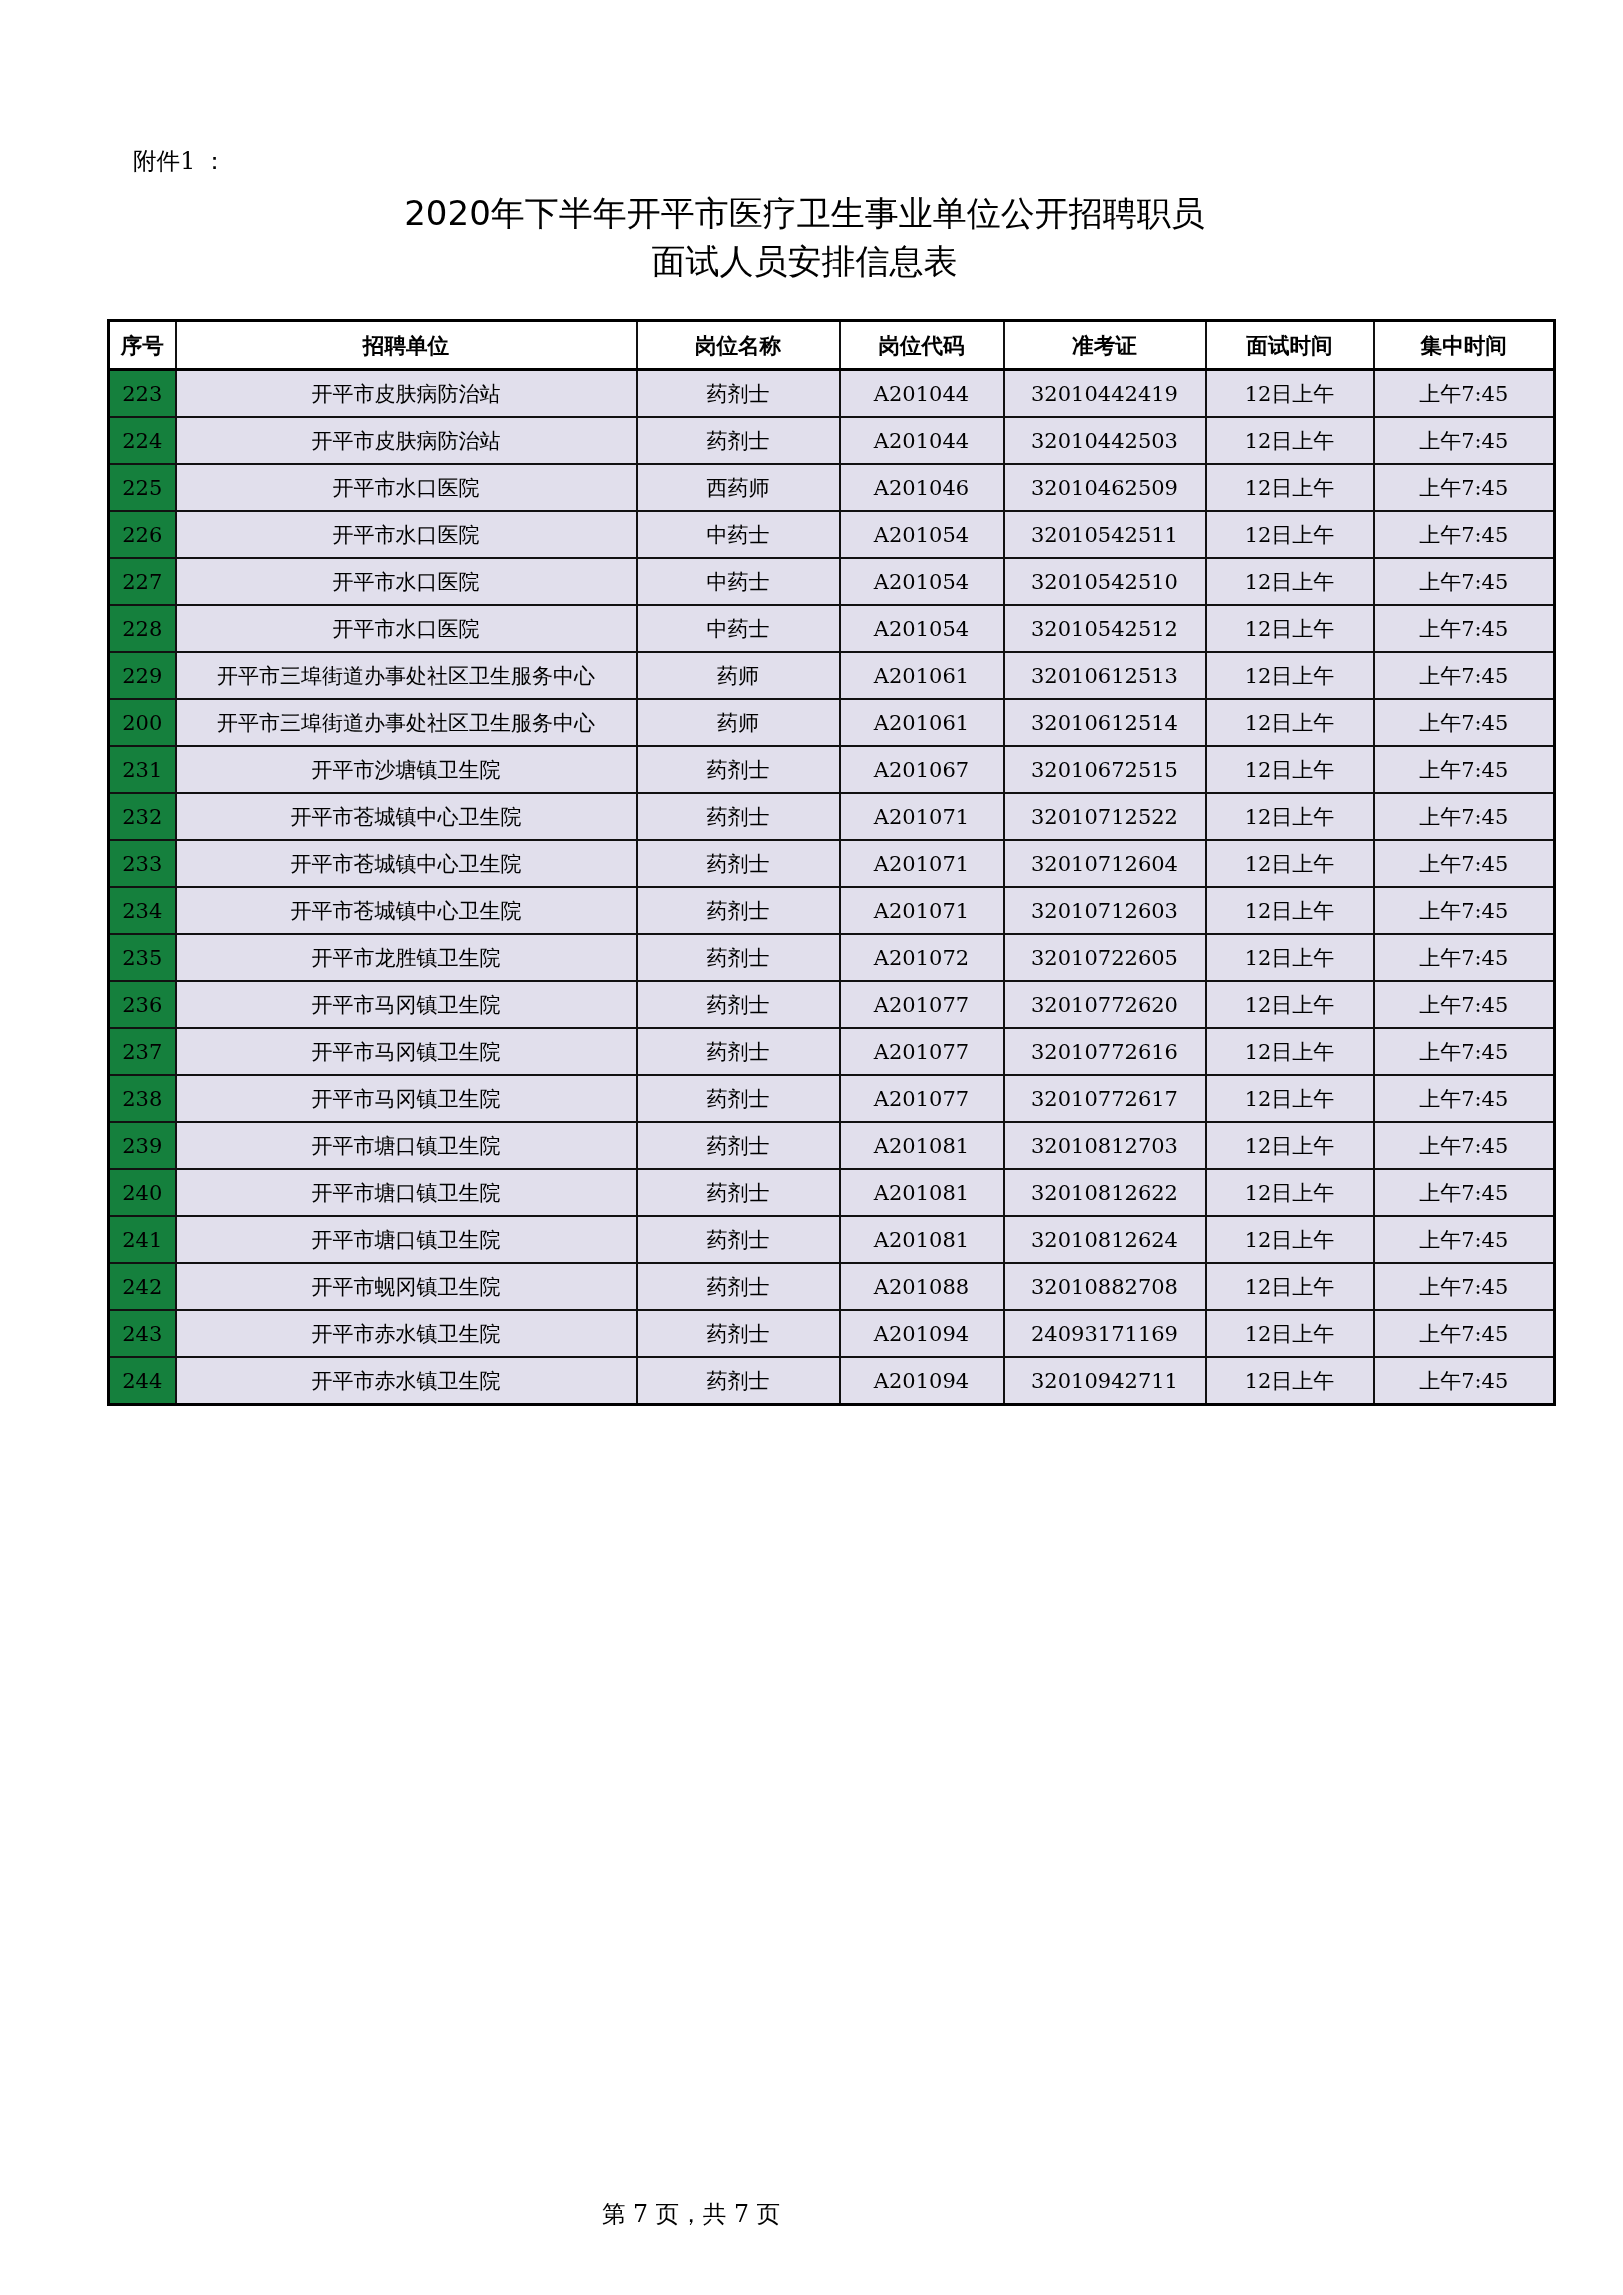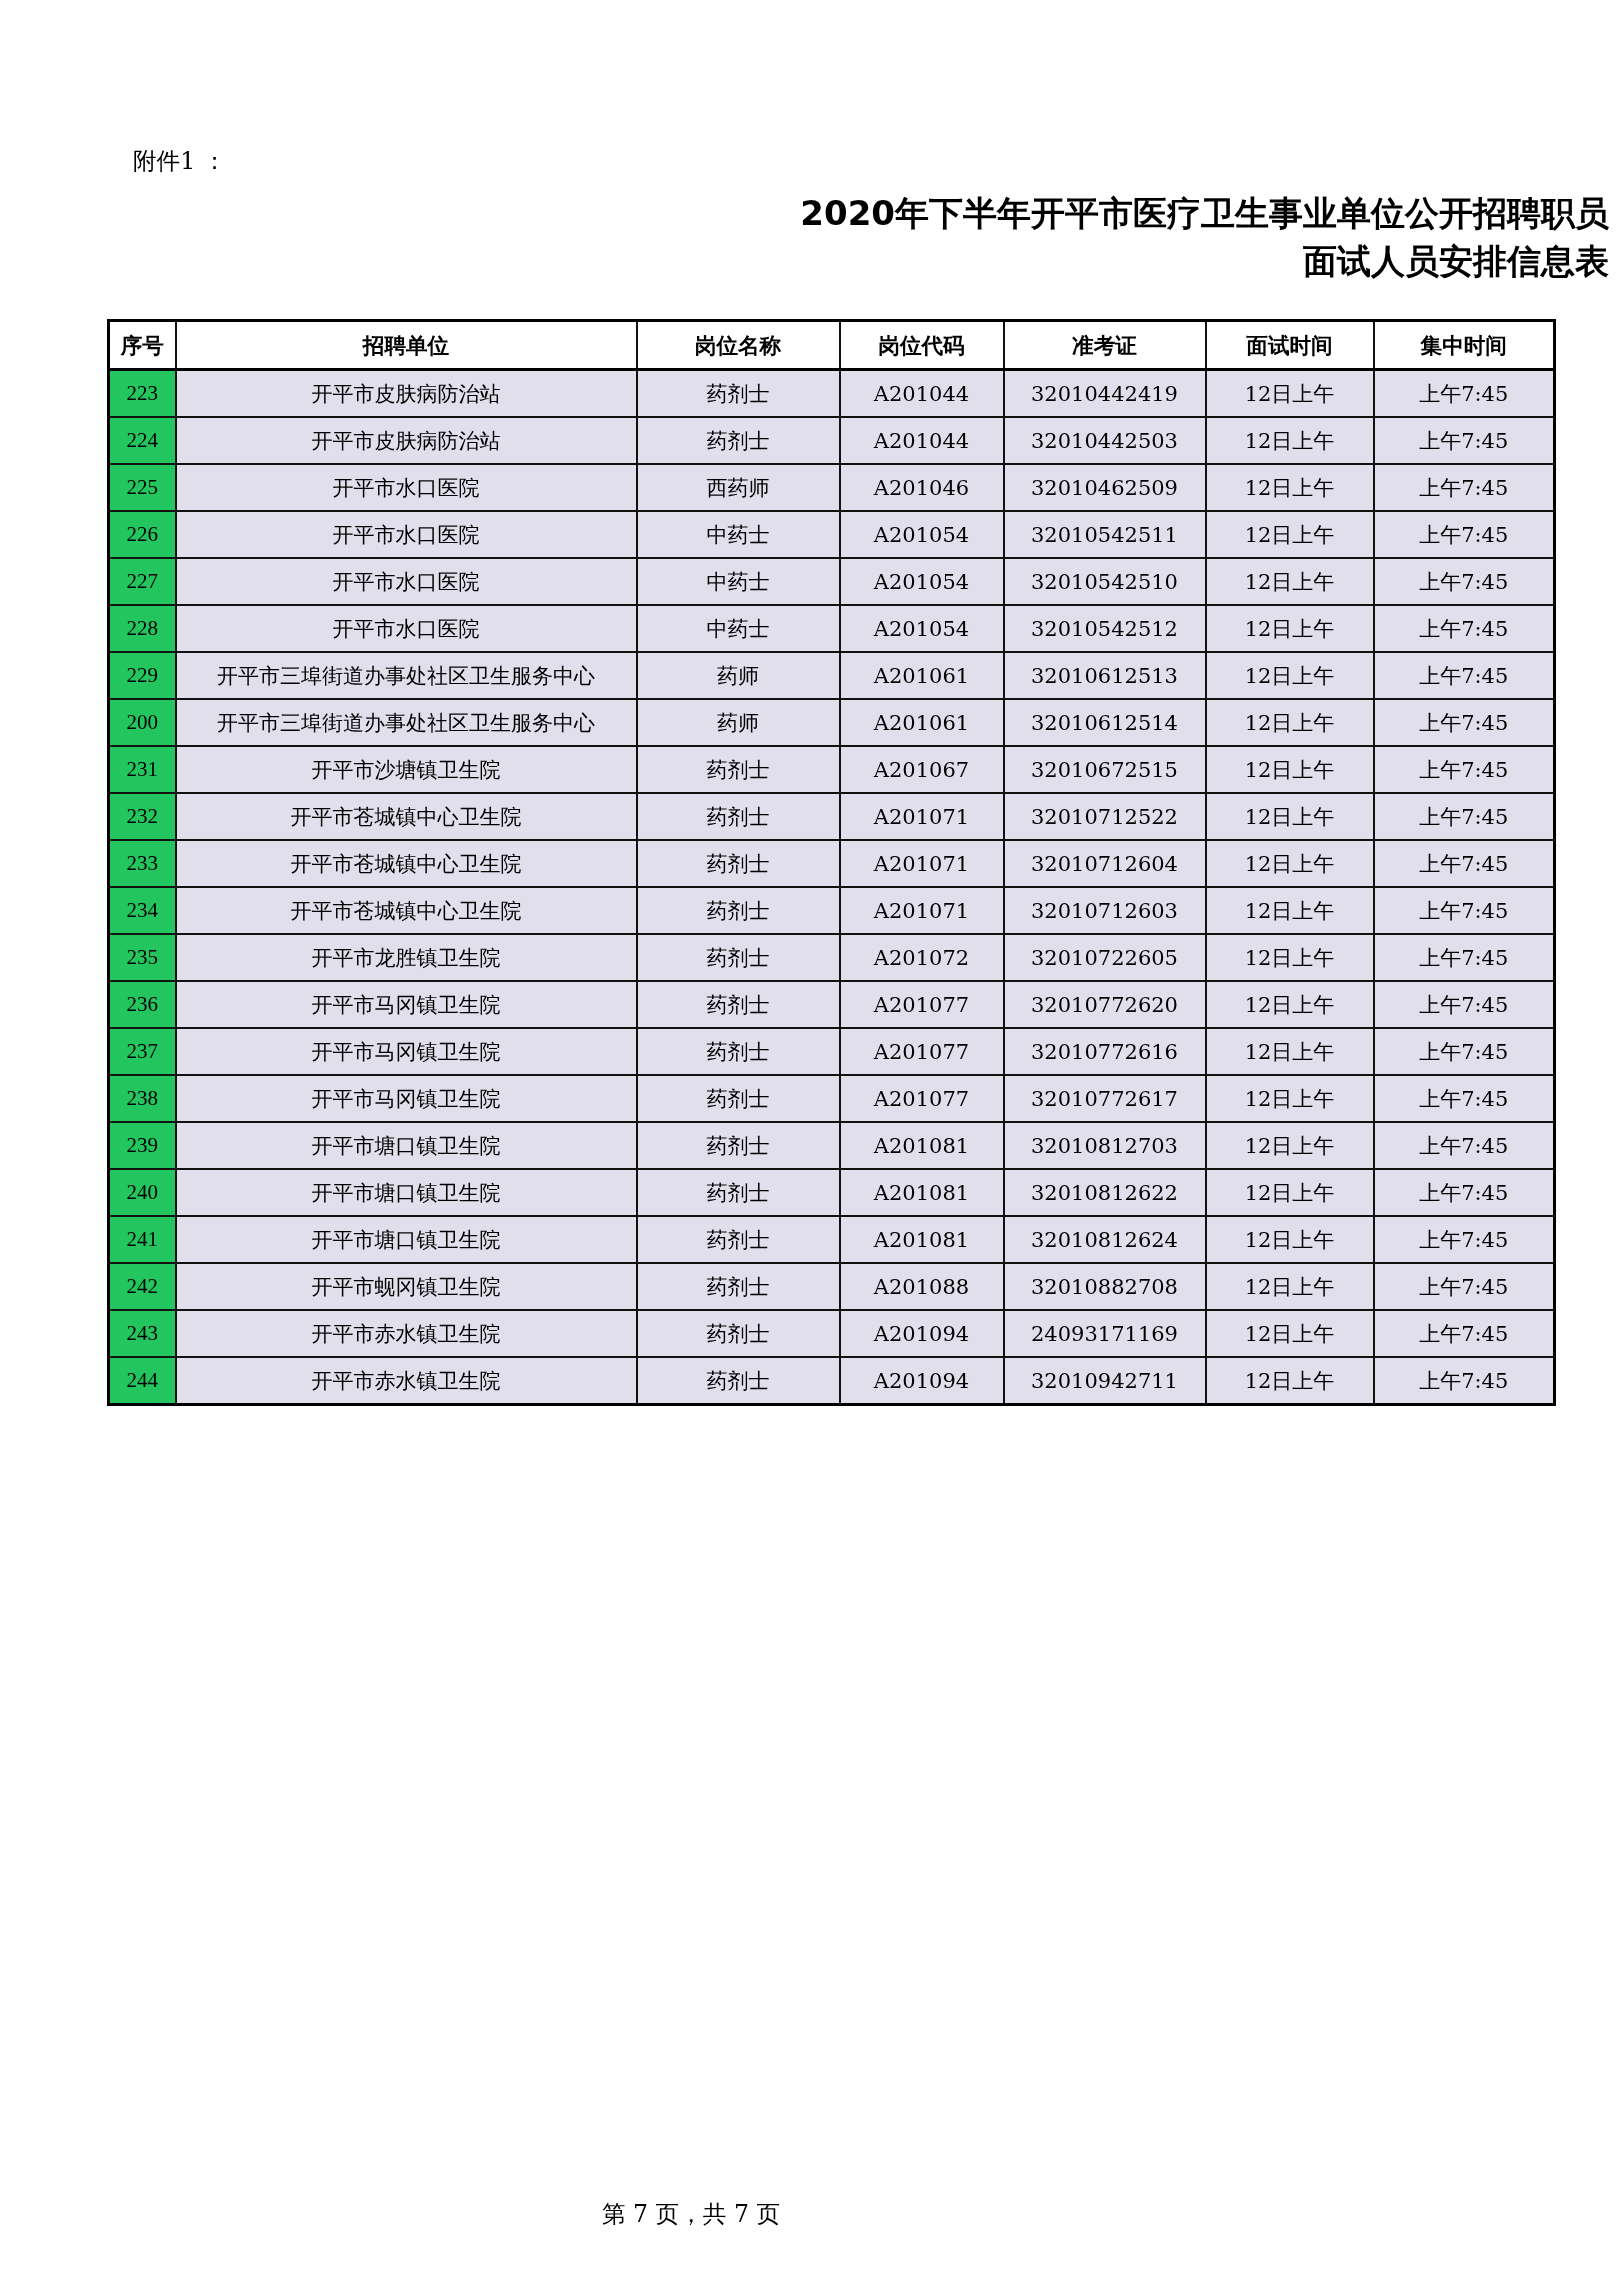--- a/index.html
+++ b/index.html
@@ -1,25 +1,25 @@
 <!DOCTYPE html>
 <html style="font-size:10.5px"><head>
 <meta charset="utf-8">
 <style>
   html, body { margin: 0; padding: 0; background: #ffffff; }
   body { width: 1623px; height: 2295px; position: relative; font-family: "DejaVu Serif", "Liberation Serif", serif; color: #000; }
   .attachment { position: absolute; left: 133px; top: 145px; font-size: 23.6px; font-family: "DejaVu Serif", serif; }
-  .title { position: absolute; left: 0; width: 1609px; text-align: right; font-family: "DejaVu Sans", sans-serif; font-weight: bold; font-size: 34px; }
+  .title { position: absolute; left: 0; width: 1609px; text-align: center; font-family: "DejaVu Sans", sans-serif; font-weight: normal; font-size: 34px; }
   .title.l1 { top: 191px; }
   .title.l2 { top: 239px; }
   table.sheet { position: absolute; left: 107px; top: 319px; width: 1445px; border-collapse: collapse; border: 3.9px solid #000; table-layout: fixed; }
   table.sheet th, table.sheet td { border: 2px solid #111; text-align: center; vertical-align: middle; padding: 0; height: 45px; font-size: 21px; }
   table.sheet th { background: #ffffff; font-family: "DejaVu Sans", sans-serif; font-weight: bold; font-size: 21.6px; height: 46px; border-bottom: 3.3px solid #000; margin-top: 24px; }
   table.sheet td { background: #e1dfec; font-family: "DejaVu Serif", serif; }
-  table.sheet td.seq { background: #22c55e; font-family: Liberation Serif, serif; }
+  table.sheet td.seq { background: #15803d; }
   .footer { position: absolute; top: 2198px; left: 0; width: 1382px; text-align: center; font-size: 23.6px; font-family: "DejaVu Serif", serif; }
 </style>
 </head>
 <body>
 
 <div class="attachment">附件1 ：</div>
 <div class="title l1">2020年下半年开平市医疗卫生事业单位公开招聘职员</div>
 <div class="title l2">面试人员安排信息表</div>
 
 <table class="sheet">

